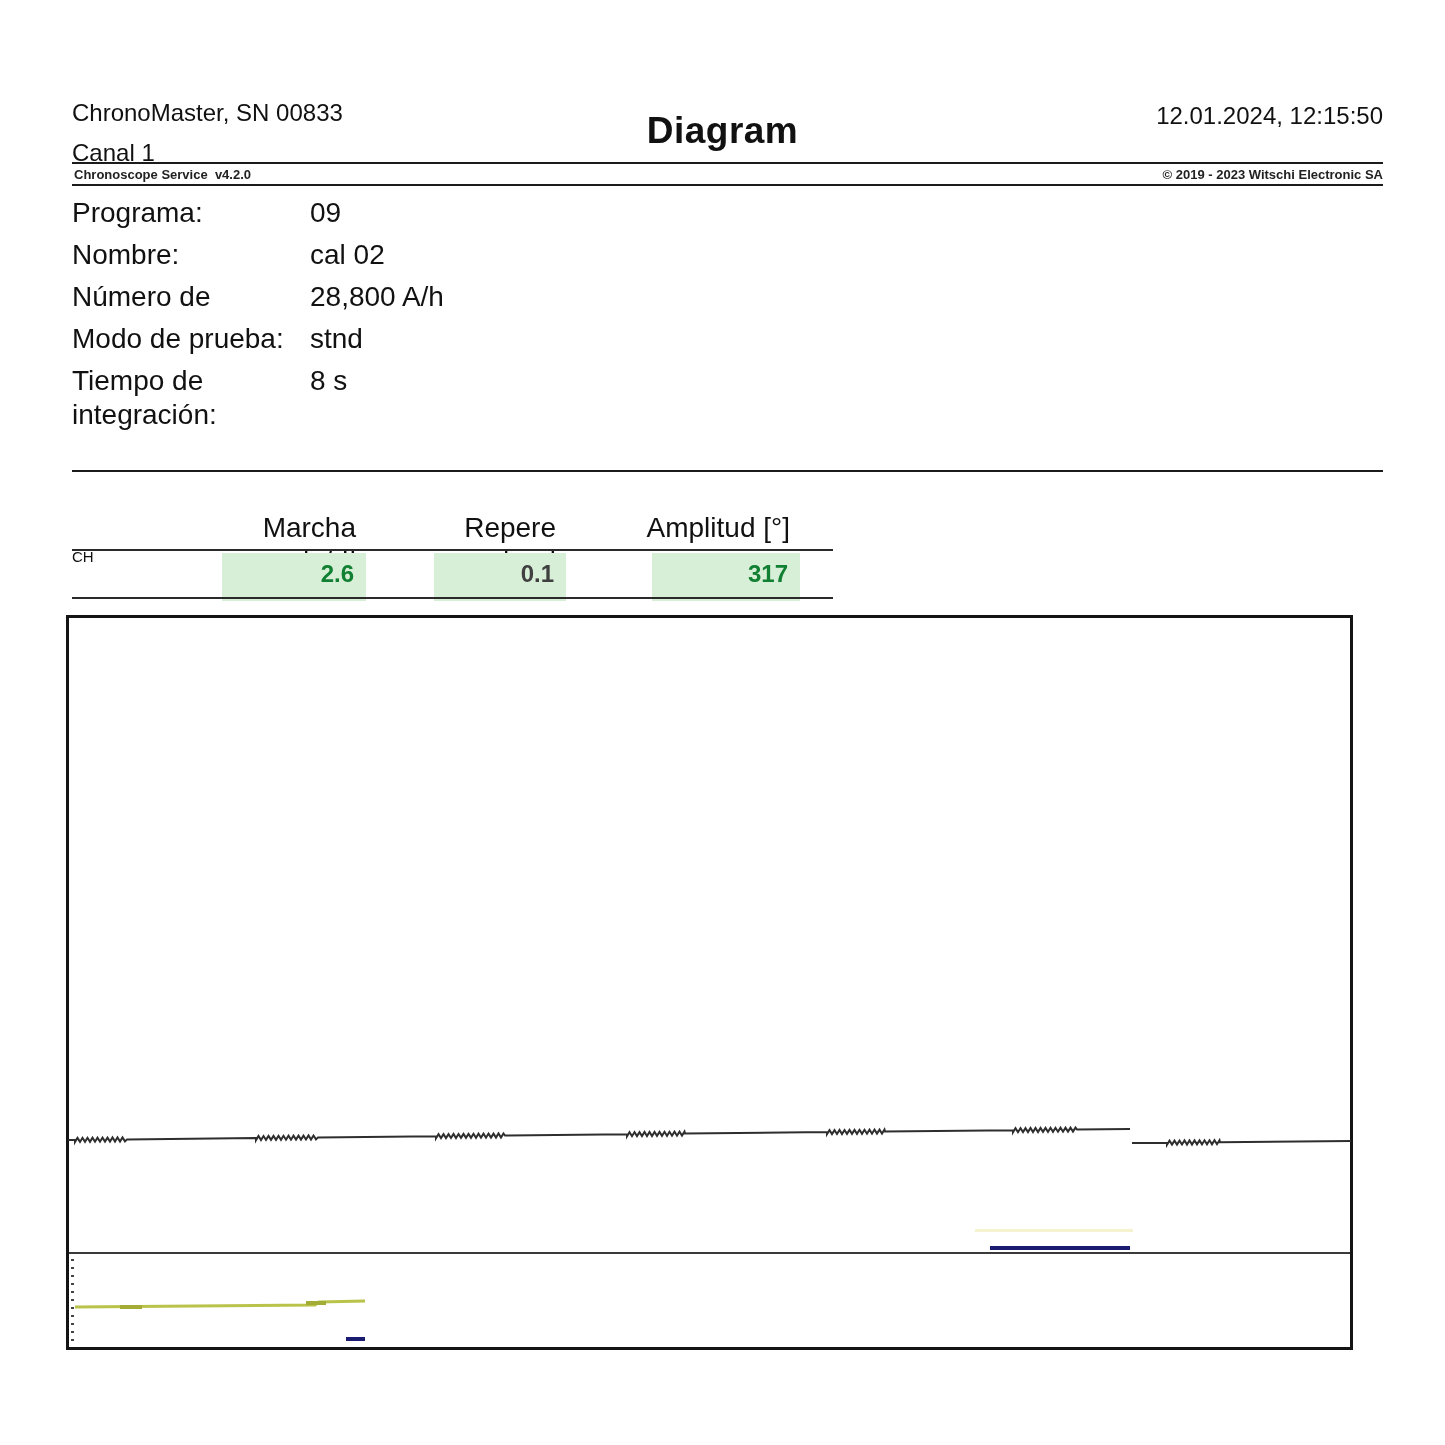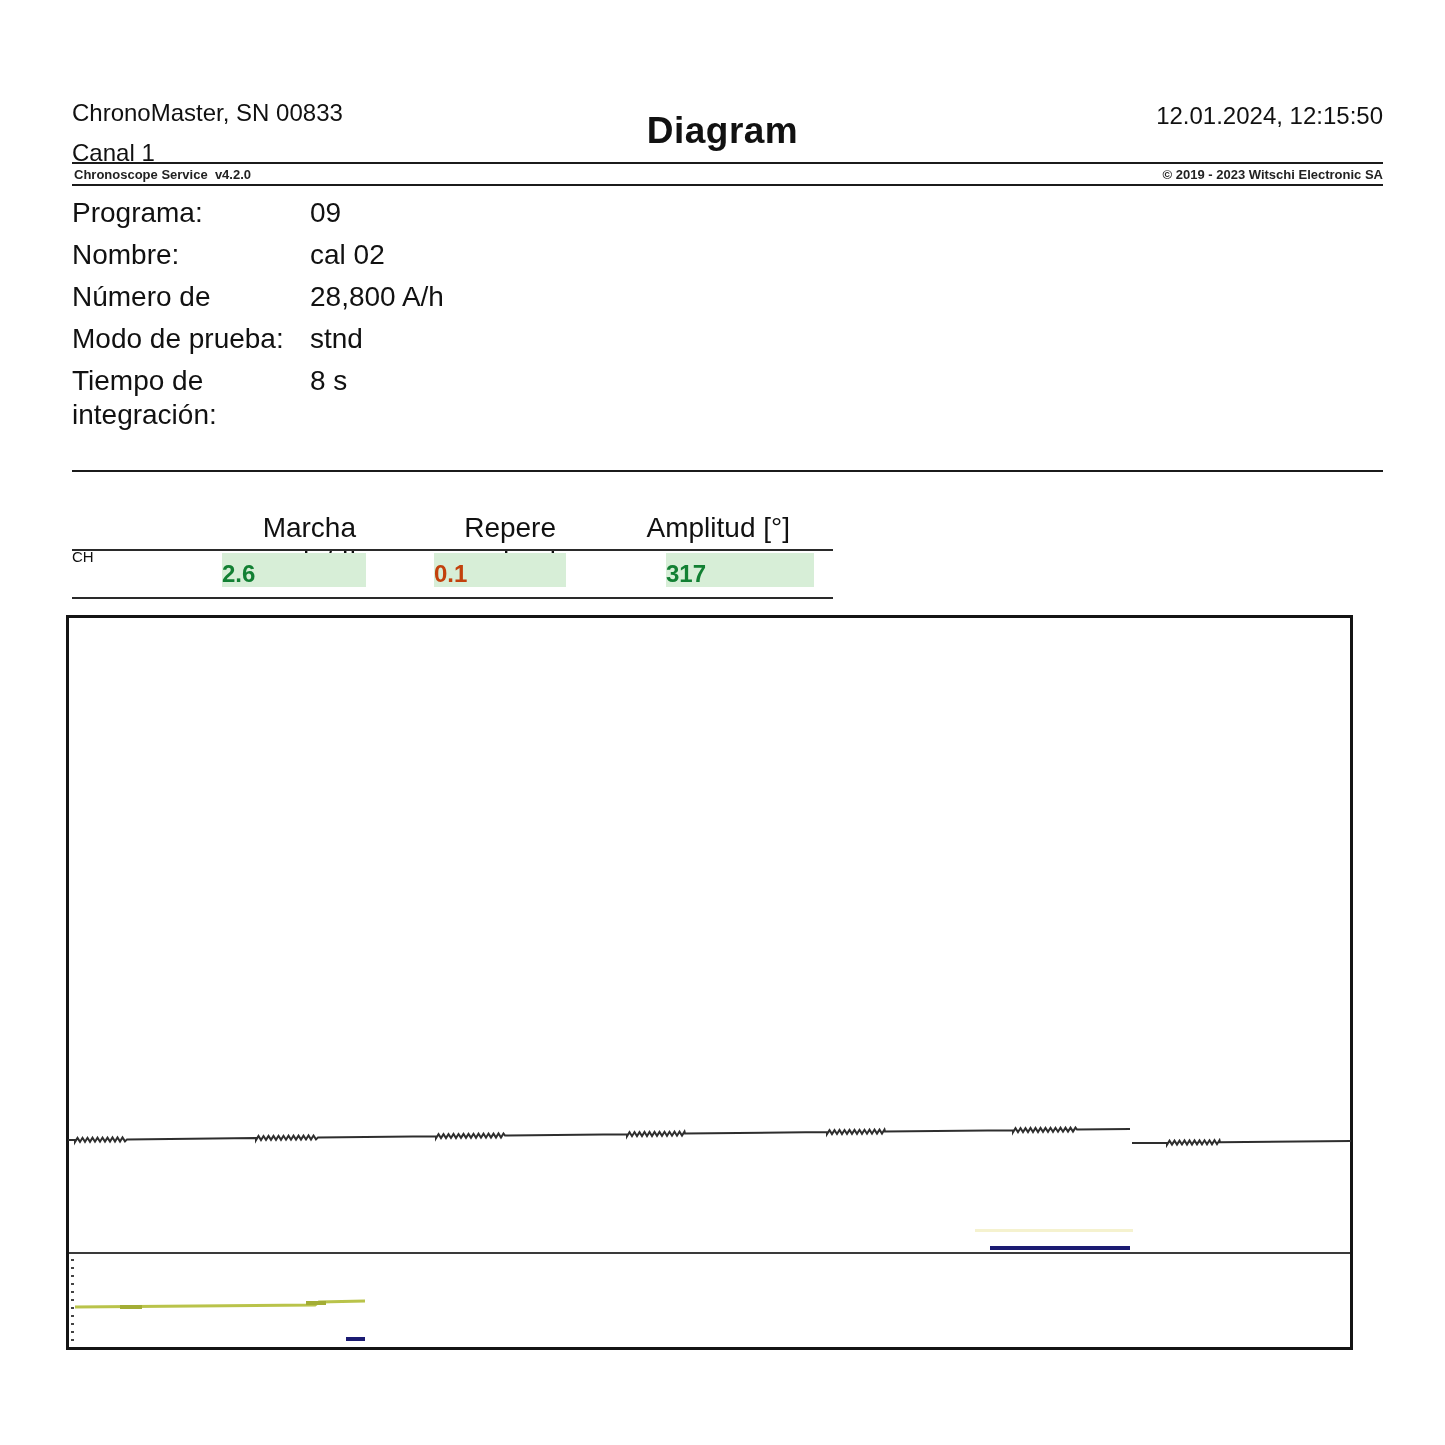--- a/index.html
+++ b/index.html
@@ -30,21 +30,21 @@
   .param-value{flex:1;}
   .tbl-header-row{top:512px;left:0;width:1445px;height:30px;font-size:28px;}
   .tbl-head{position:absolute;text-align:right;padding-right:10px;box-sizing:border-box;}
   .th-1{left:210px;width:156px;}
   .th-2{left:424px;width:142px;}
   .th-3{left:640px;width:160px;}
   .tbl-line{background:#2a2a2a;height:2px;left:72px;width:761px;}
   .tbl-line-top{top:549px;}
   .tbl-line-bottom{top:597px;}
   .row-label{left:72px;top:548px;font-size:15px;}
-  .val-cell{position:absolute;top:553px;height:34px;line-height:42px;text-align:left;padding-right:12px;box-sizing:border-box;font-size:24px;font-weight:700;}
+  .val-cell{position:absolute;top:553px;height:48px;line-height:42px;text-align:right;padding-right:12px;box-sizing:border-box;font-size:24px;font-weight:700;}
   .vc-1{left:222px;width:144px;}
   .vc-2{left:434px;width:132px;}
   .vc-3{left:652px;width:148px;}
   .chart-box{
     left:66px;top:615px;width:1281px;height:729px;
     border:3px solid #141414;background:#fff;
   }
   .chart-divider{left:69px;top:1252px;width:1281px;height:2px;background:#3a3a3a;}
   .plot-svg{left:0;top:0;width:1445px;height:1445px;pointer-events:none;}
 </style>
@@ -88,22 +88,22 @@
   <div class="abs rule rule-3"></div>
 
   <div class="abs tbl-header-row">
     <span class="tbl-head th-1">Marcha [s/d]</span>
     <span class="tbl-head th-2">Repere [ms]</span>
     <span class="tbl-head th-3">Amplitud [°]</span>
   </div>
   <div class="abs tbl-line tbl-line-top"></div>
   <div class="abs row-label">CH</div>
   <div class="val-cell vc-1" style="background: rgb(215, 238, 215); color: rgb(18, 128, 51);">2.6</div>
-  <div class="val-cell vc-2" style="background: rgb(215, 238, 215); color: #c2410c;">0.1</div>
-  <div class="val-cell vc-3" style="background: rgb(215, 238, 215); color: rgb(18, 128, 51); margin-left: 14px;">317</div>
+  <div class="val-cell vc-2" style="background: rgb(215, 238, 215); color: #404040;">0.1</div>
+  <div class="val-cell vc-3" style="background: rgb(215, 238, 215); color: rgb(18, 128, 51);">317</div>
   <div class="abs tbl-line tbl-line-bottom"></div>
 
   <div class="abs chart-box"></div>
   <div class="abs chart-divider"></div>
   <svg class="abs plot-svg" id="plot" viewBox="0 0 1445 1445">
       <path d="M 68 1140 L 75 1139.9 L 75.0 1141.9 L 77.5 1137.9 L 80.0 1141.9 L 82.5 1137.8 L 85.0 1141.8 L 87.5 1137.8 L 90.0 1141.8 L 92.5 1137.7 L 95.0 1141.7 L 97.5 1137.7 L 100.0 1141.7 L 102.5 1137.6 L 105.0 1141.6 L 107.5 1137.6 L 110.0 1141.6 L 112.5 1137.5 L 115.0 1141.5 L 117.5 1137.5 L 120.0 1141.5 L 122.5 1137.4 L 125.0 1141.4 L 127 1139.4 L 256 1138.1 L 256.0 1140.1 L 258.5 1136.0 L 261.0 1140.0 L 263.5 1136.0 L 266.0 1139.9 L 268.5 1135.9 L 271.0 1139.9 L 273.5 1135.9 L 276.0 1139.8 L 278.5 1135.8 L 281.0 1139.8 L 283.5 1135.8 L 286.0 1139.7 L 288.5 1135.7 L 291.0 1139.7 L 293.5 1135.7 L 296.0 1139.6 L 298.5 1135.6 L 301.0 1139.6 L 303.5 1135.6 L 306.0 1139.5 L 308.5 1135.5 L 311.0 1139.5 L 313.5 1135.5 L 316.0 1139.4 L 318 1137.4 L 436 1136.2 L 436.0 1138.2 L 438.5 1134.2 L 441.0 1138.1 L 443.5 1134.1 L 446.0 1138.1 L 448.5 1134.1 L 451.0 1138.0 L 453.5 1134.0 L 456.0 1138.0 L 458.5 1134.0 L 461.0 1137.9 L 463.5 1133.9 L 466.0 1137.9 L 468.5 1133.9 L 471.0 1137.8 L 473.5 1133.8 L 476.0 1137.8 L 478.5 1133.7 L 481.0 1137.7 L 483.5 1133.7 L 486.0 1137.7 L 488.5 1133.6 L 491.0 1137.6 L 493.5 1133.6 L 496.0 1137.6 L 498.5 1133.5 L 501.0 1137.5 L 503.5 1133.5 L 505 1135.5 L 627 1134.2 L 627.0 1136.2 L 629.5 1132.2 L 632.0 1136.2 L 634.5 1132.1 L 637.0 1136.1 L 639.5 1132.1 L 642.0 1136.1 L 644.5 1132.0 L 647.0 1136.0 L 649.5 1132.0 L 652.0 1136.0 L 654.5 1131.9 L 657.0 1135.9 L 659.5 1131.9 L 662.0 1135.8 L 664.5 1131.8 L 667.0 1135.8 L 669.5 1131.8 L 672.0 1135.7 L 674.5 1131.7 L 677.0 1135.7 L 679.5 1131.7 L 682.0 1135.6 L 684.5 1131.6 L 685 1133.6 L 827 1132.1 L 827.0 1134.1 L 829.5 1130.1 L 832.0 1134.1 L 834.5 1130.1 L 837.0 1134.0 L 839.5 1130.0 L 842.0 1134.0 L 844.5 1130.0 L 847.0 1133.9 L 849.5 1129.9 L 852.0 1133.9 L 854.5 1129.9 L 857.0 1133.8 L 859.5 1129.8 L 862.0 1133.8 L 864.5 1129.8 L 867.0 1133.7 L 869.5 1129.7 L 872.0 1133.7 L 874.5 1129.6 L 877.0 1133.6 L 879.5 1129.6 L 882.0 1133.6 L 884.5 1129.5 L 885 1131.5 L 1013 1130.2 L 1013.0 1132.2 L 1015.5 1128.2 L 1018.0 1132.2 L 1020.5 1128.1 L 1023.0 1132.1 L 1025.5 1128.1 L 1028.0 1132.1 L 1030.5 1128.0 L 1033.0 1132.0 L 1035.5 1128.0 L 1038.0 1132.0 L 1040.5 1127.9 L 1043.0 1131.9 L 1045.5 1127.9 L 1048.0 1131.8 L 1050.5 1127.8 L 1053.0 1131.8 L 1055.5 1127.8 L 1058.0 1131.7 L 1060.5 1127.7 L 1063.0 1131.7 L 1065.5 1127.7 L 1068.0 1131.6 L 1070.5 1127.6 L 1073.0 1131.6 L 1075.5 1127.6 L 1077 1129.5 L 1130 1129" fill="none" stroke="#2e2e2e" stroke-width="2"></path>
       <path d="M 1132 1143 L 1167 1142.7 L 1167.0 1144.7 L 1169.5 1140.7 L 1172.0 1144.6 L 1174.5 1140.6 L 1177.0 1144.6 L 1179.5 1140.6 L 1182.0 1144.5 L 1184.5 1140.5 L 1187.0 1144.5 L 1189.5 1140.5 L 1192.0 1144.5 L 1194.5 1140.4 L 1197.0 1144.4 L 1199.5 1140.4 L 1202.0 1144.4 L 1204.5 1140.3 L 1207.0 1144.3 L 1209.5 1140.3 L 1212.0 1144.3 L 1214.5 1140.2 L 1217.0 1144.2 L 1219.5 1140.2 L 1220 1142.2 L 1351 1141" fill="none" stroke="#2e2e2e" stroke-width="2"></path>
       <polyline points="75,1307 315,1305 319,1302 365,1301" fill="none" stroke="#b9c34a" stroke-width="3"></polyline>
       <rect x="975" y="1229" width="158" height="3" fill="#f5f2cf"></rect>
       <rect x="990" y="1246" width="140" height="4" fill="#1b1b72"></rect>

